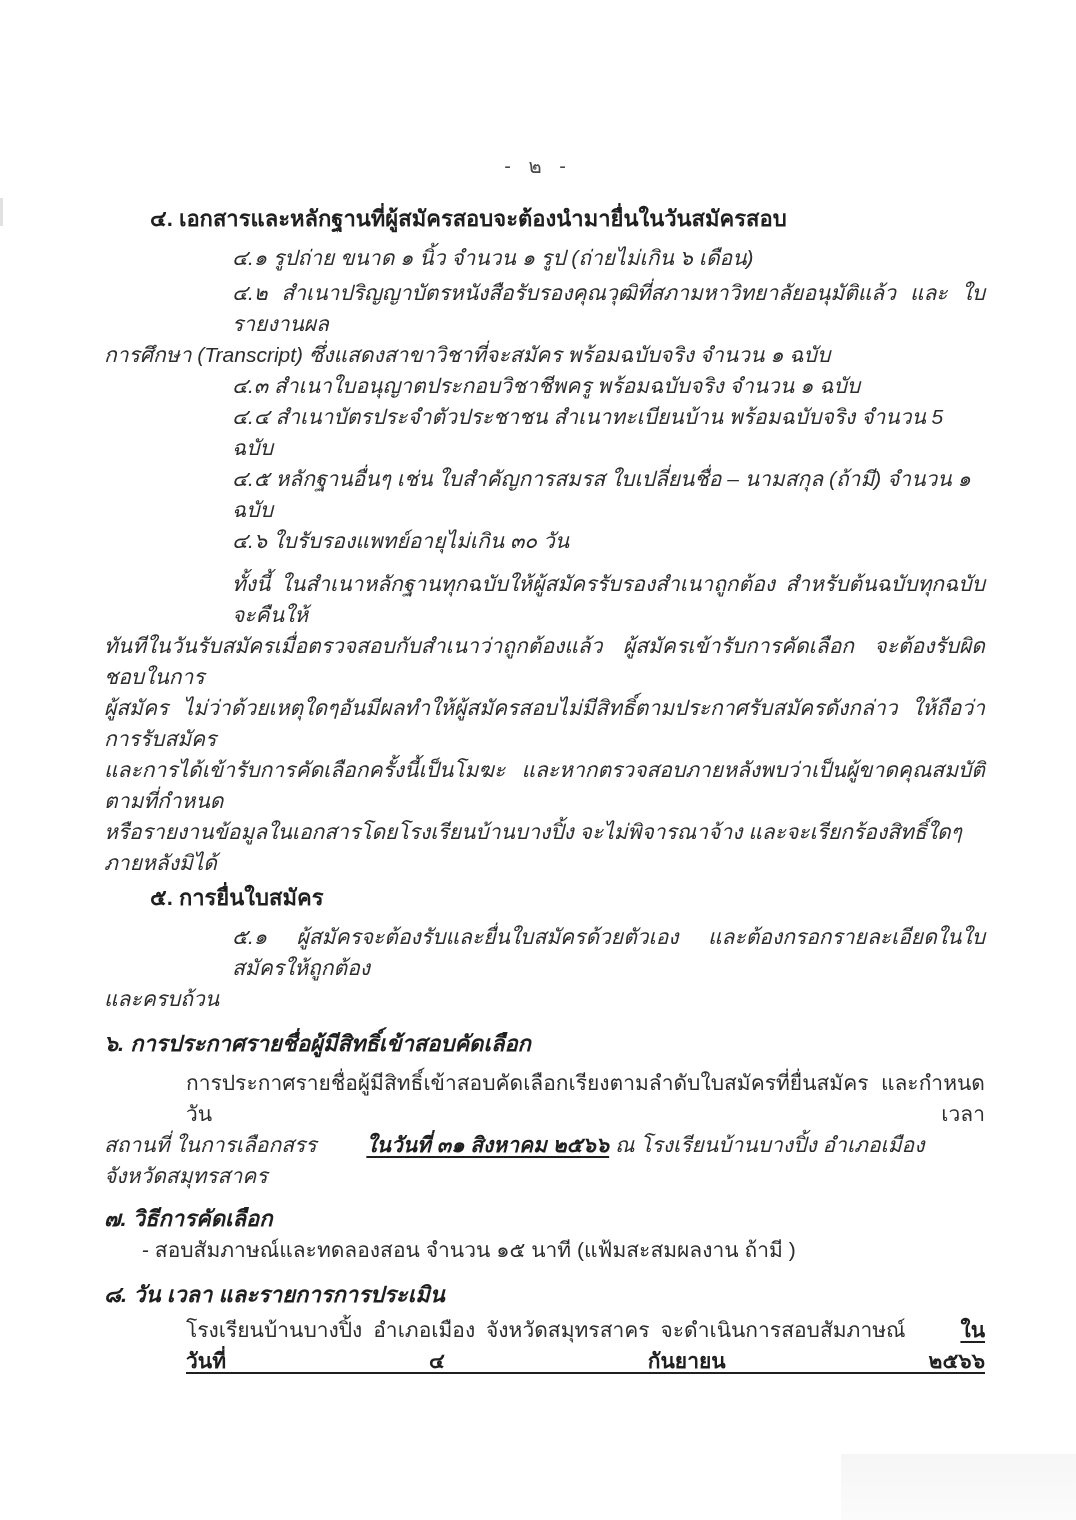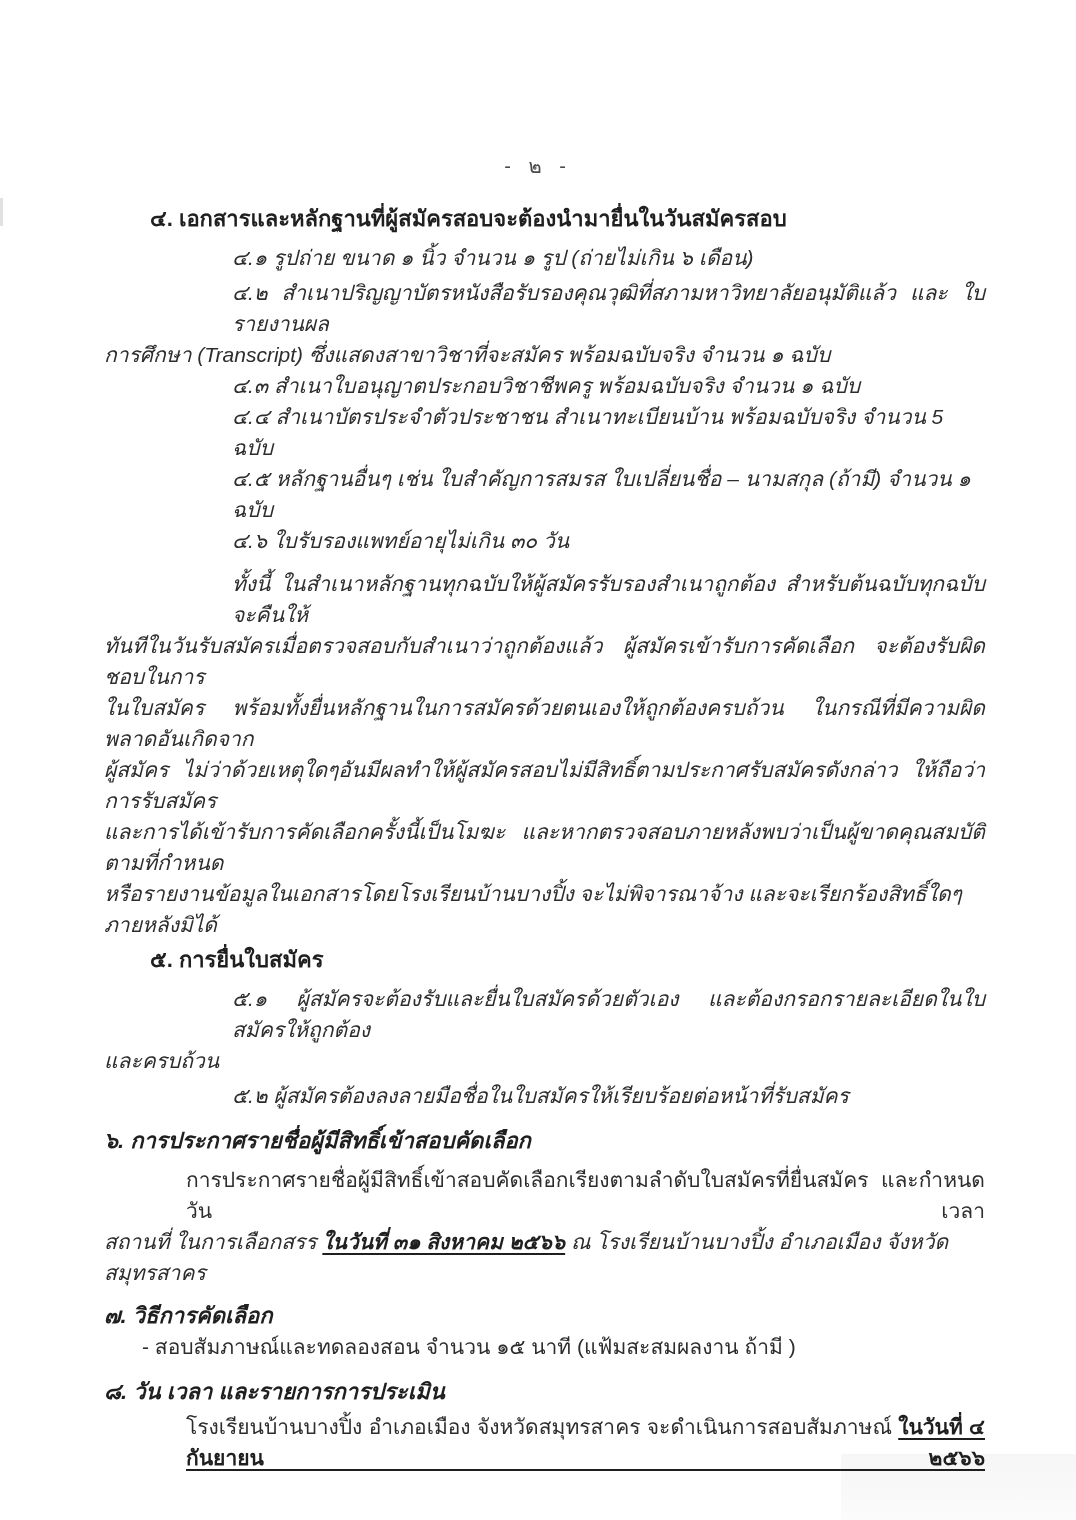--- a/index.html
+++ b/index.html
@@ -51,20 +51,21 @@
   .idash { padding-left: 38px; } 
   
   .j { text-align: justify; text-align-last: justify; }
   
   .bu {
     font-weight: 700;
     color: #1f1f1f;
     text-decoration: underline;
     text-decoration-thickness: 2px;
     text-underline-offset: 4px;
+    margin-left: 44px;
   }
   
   .mt4  { margin-top: 4px; }
   .mt8  { margin-top: 8px; }
   .mt12 { margin-top: 12px; }
   .mt14 { margin-top: 14px; }
   .mt20 { margin-top: 4px; }
   
   .scan-mark-left {
     position: absolute;
@@ -95,29 +96,27 @@
     <div class="ln i2 mt8">๔.๑ รูปถ่าย ขนาด ๑ นิ้ว จำนวน ๑ รูป (ถ่ายไม่เกิน ๖ เดือน)</div>
     <div class="ln i2 j mt4">๔.๒ สำเนาปริญญาบัตรหนังสือรับรองคุณวุฒิที่สภามหาวิทยาลัยอนุมัติแล้ว และ ใบรายงานผล</div>
     <div class="ln i0">การศึกษา (Transcript) ซึ่งแสดงสาขาวิชาที่จะสมัคร พร้อมฉบับจริง จำนวน ๑ ฉบับ</div>
     <div class="ln i2">๔.๓ สำเนาใบอนุญาตประกอบวิชาชีพครู พร้อมฉบับจริง จำนวน ๑ ฉบับ</div>
     <div class="ln i2">๔.๔ สำเนาบัตรประจำตัวประชาชน สำเนาทะเบียนบ้าน พร้อมฉบับจริง จำนวน 5 ฉบับ</div>
     <div class="ln i2">๔.๕ หลักฐานอื่นๆ เช่น ใบสำคัญการสมรส ใบเปลี่ยนชื่อ – นามสกุล (ถ้ามี) จำนวน ๑ ฉบับ</div>
     <div class="ln i2">๔.๖ ใบรับรองแพทย์อายุไม่เกิน ๓๐ วัน</div>
 
     <div class="ln i2 j mt12">ทั้งนี้ ในสำเนาหลักฐานทุกฉบับให้ผู้สมัครรับรองสำเนาถูกต้อง สำหรับต้นฉบับทุกฉบับจะคืนให้</div>
     <div class="ln i0 j">ทันทีในวันรับสมัครเมื่อตรวจสอบกับสำเนาว่าถูกต้องแล้ว ผู้สมัครเข้ารับการคัดเลือก จะต้องรับผิดชอบในการ</div>
-    <div class="ln i0 j"><span>ในใบสมัคร พร้อมทั้งยื่นหลักฐานในการสมัครด้วยตนเองให้ถูกต้องครบถ้วน ในกรณีที่มีความผิดพลาดอันเกิดจาก</span></div>
     <div class="ln i0 j"><span>ผู้สมัคร ไม่ว่าด้วยเหตุใดๆอันมีผลทำให้ผู้สมัครสอบไม่มีสิทธิ์ตามประกาศรับสมัครดังกล่าว ให้ถือว่าการรับสมัคร</span></div>
     <div class="ln i0 j"><span>และการได้เข้ารับการคัดเลือกครั้งนี้เป็นโมฆะ และหากตรวจสอบภายหลังพบว่าเป็นผู้ขาดคุณสมบัติตามที่กำหนด</span></div>
     <div class="ln i0">หรือรายงานข้อมูลในเอกสารโดยโรงเรียนบ้านบางปิ้ง จะไม่พิจารณาจ้าง และจะเรียกร้องสิทธิ์ใดๆ ภายหลังมิได้</div>
 
     <div class="ln hd i1 mt20">๕. การยื่นใบสมัคร</div>
     <div class="ln i2 j mt8"><span>๕.๑ ผู้สมัครจะต้องรับและยื่นใบสมัครด้วยตัวเอง และต้องกรอกรายละเอียดในใบสมัครให้ถูกต้อง</span></div>
     <div class="ln i0">และครบถ้วน</div>
-    <div class="ln i2 mt4">๕.๒ ผู้สมัครต้องลงลายมือชื่อในใบสมัครให้เรียบร้อยต่อหน้าที่รับสมัคร</div>
 
     <div class="ln hd i0 mt14">๖. การประกาศรายชื่อผู้มีสิทธิ์เข้าสอบคัดเลือก</div>
     <div class="ln i15 j mt8"><span>การประกาศรายชื่อผู้มีสิทธิ์เข้าสอบคัดเลือกเรียงตามลำดับใบสมัครที่ยื่นสมัคร และกำหนด วัน เวลา</span></div>
     <div class="ln i0"><span>สถานที่ ในการเลือกสรร </span><span class="bu">ในวันที่ ๓๑ สิงหาคม ๒๕๖๖</span><span> ณ โรงเรียนบ้านบางปิ้ง อำเภอเมือง จังหวัดสมุทรสาคร</span></div>
 
     <div class="ln hd i0 mt12">๗. วิธีการคัดเลือก</div>
     <div class="ln idash">- สอบสัมภาษณ์และทดลองสอน จำนวน ๑๕ นาที (แฟ้มสะสมผลงาน ถ้ามี )</div>
 
     <div class="ln hd i0 mt14">๘. วัน เวลา และรายการการประเมิน</div>
     <div class="ln i15 j mt4"><span>โรงเรียนบ้านบางปิ้ง อำเภอเมือง จังหวัดสมุทรสาคร จะดำเนินการสอบสัมภาษณ์ </span><span class="bu">ในวันที่ ๔ กันยายน ๒๕๖๖</span></div>

